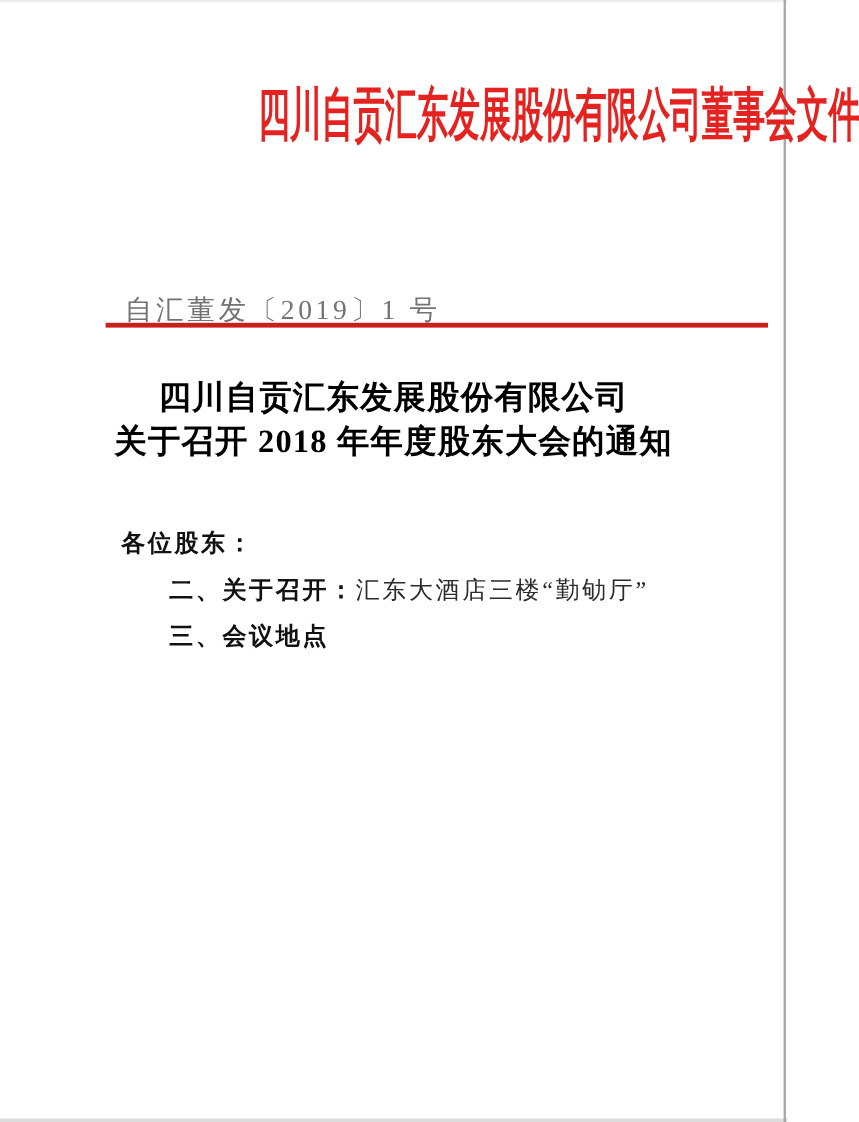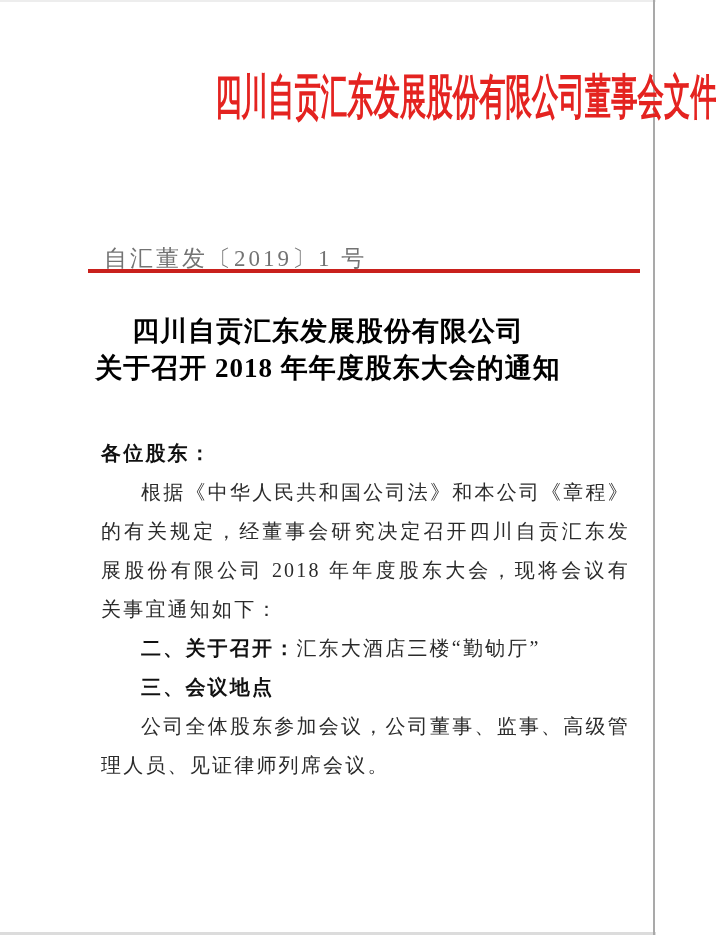--- a/index.html
+++ b/index.html
@@ -101,18 +101,16 @@
 
   <div class="red-rule"></div>
 
   <div class="doc-title">
     <div>四川自贡汇东发展股份有限公司</div>
     <div>关于召开 2018 年年度股东大会的通知</div>
   </div>
 
   <div class="content">
     <p class="bold">各位股东：</p>
-    <p class="indent">根据《中华人民共和国公司法》和本公司《章程》的有关规定，经董事会研究决定召开四川自贡汇东发展股份有限公司 2018 年年度股东大会，现将会议有关事宜通知如下：</p>
     <p class="indent"><span class="label">二、关于召开：</span><span>汇东大酒店三楼“勤劬厅”</span></p>
     <p class="indent"><span class="label">三、会议地点</span></p>
-    <p class="indent">公司全体股东参加会议，公司董事、监事、高级管理人员、见证律师列席会议。</p>
   </div>
 </div>
 
 </body></html>

